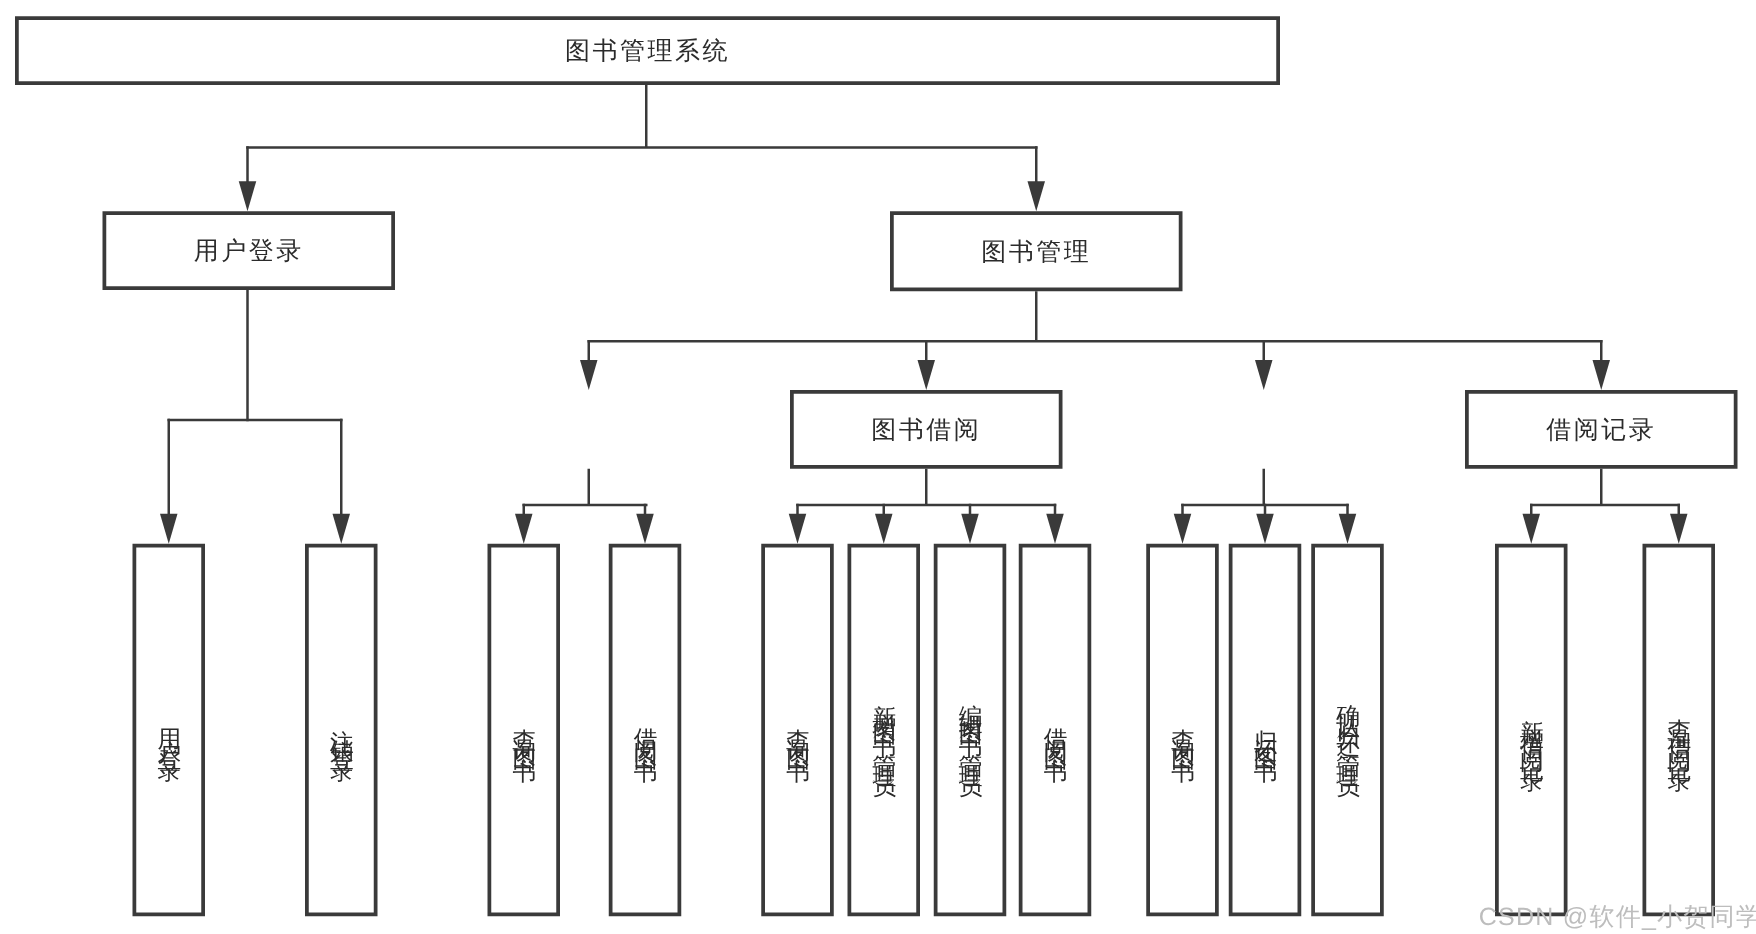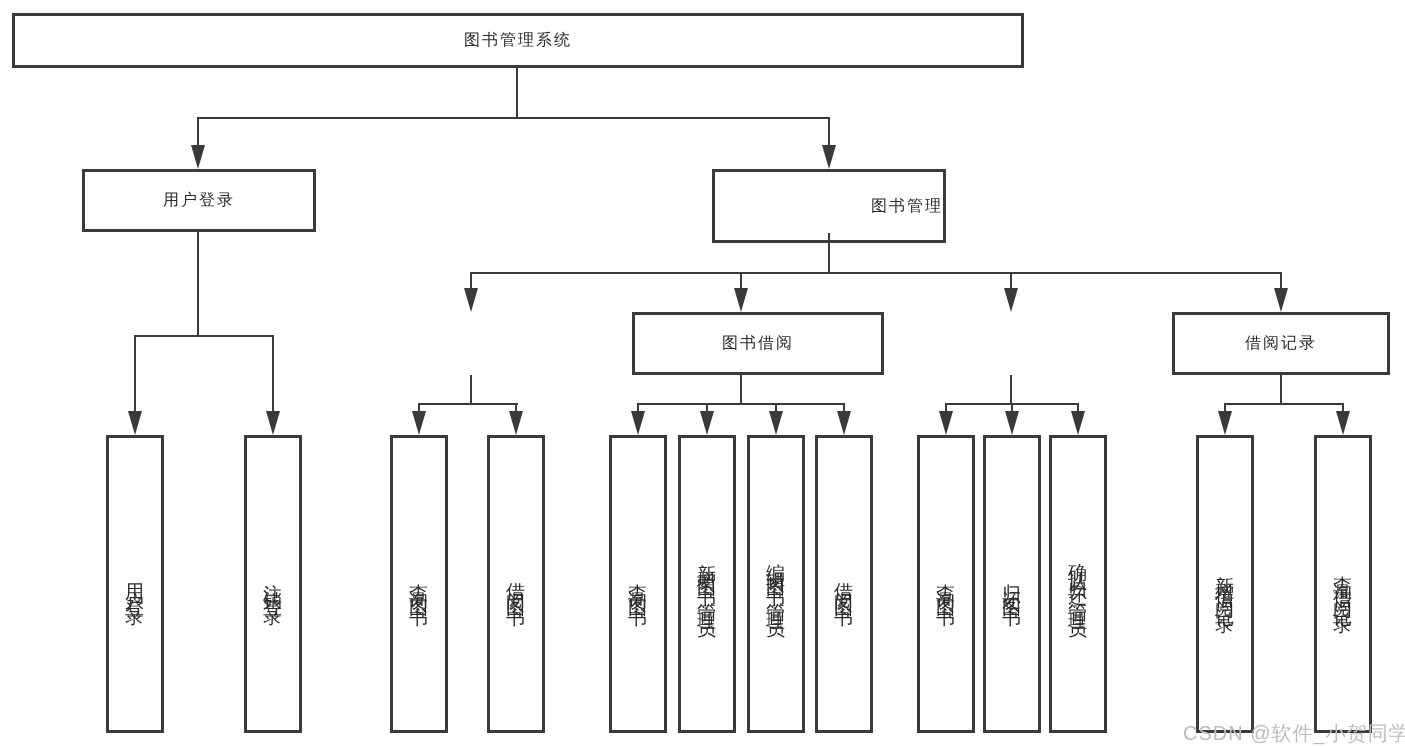--- a/index.html
+++ b/index.html
@@ -11,21 +11,21 @@
     font-family:"Liberation Sans", sans-serif;
   }
   .box {
     position:absolute;
     box-sizing:border-box;
     background:#ffffff;
     border:3px solid #3a3a3a;
     display:flex;
     align-items:center;
     justify-content:center;
-    font-size:16px;
+    font-size:20px;
     color:#2b2b2b;
     letter-spacing:2px;
     text-align:center;
   }
   .vert {
     writing-mode:vertical-rl;
     font-size:19px;
     letter-spacing:8px;
     line-height:1;
   }
@@ -53,25 +53,25 @@
 <div id="canvas">
 
   <div class="box" style="left:12px; top:13px; width:1012px; height:55px;">
     <span>图书管理系统</span>
   </div>
 
   <div class="box" style="left:82px; top:169px; width:234px; height:63px;">
     <span>用户登录</span>
   </div>
 
-  <div class="box" style="left:712px; top:169px; width:234px; height:74px;justify-content:flex-end;">
+  <div class="box" style="left:712px; top:169px; width:234px; height:64px;">
     <span>图书管理</span>
   </div>
 
-  <div class="box" style="left:632px; top:312px; width:252px; height:63px;">
+  <div class="box" style="left:632px; top:312px; width:218px; height:63px;">
     <span>图书借阅</span>
   </div>
   <div class="box" style="left:1172px; top:312px; width:218px; height:63px;">
     <span>借阅记录</span>
   </div>
 
   <div class="box vert" style="left:106px; top:435px; width:58px; height:298px;">
     <span>用户登录</span>
   </div>
   <div class="box vert" style="left:244px; top:435px; width:58px; height:298px;">

